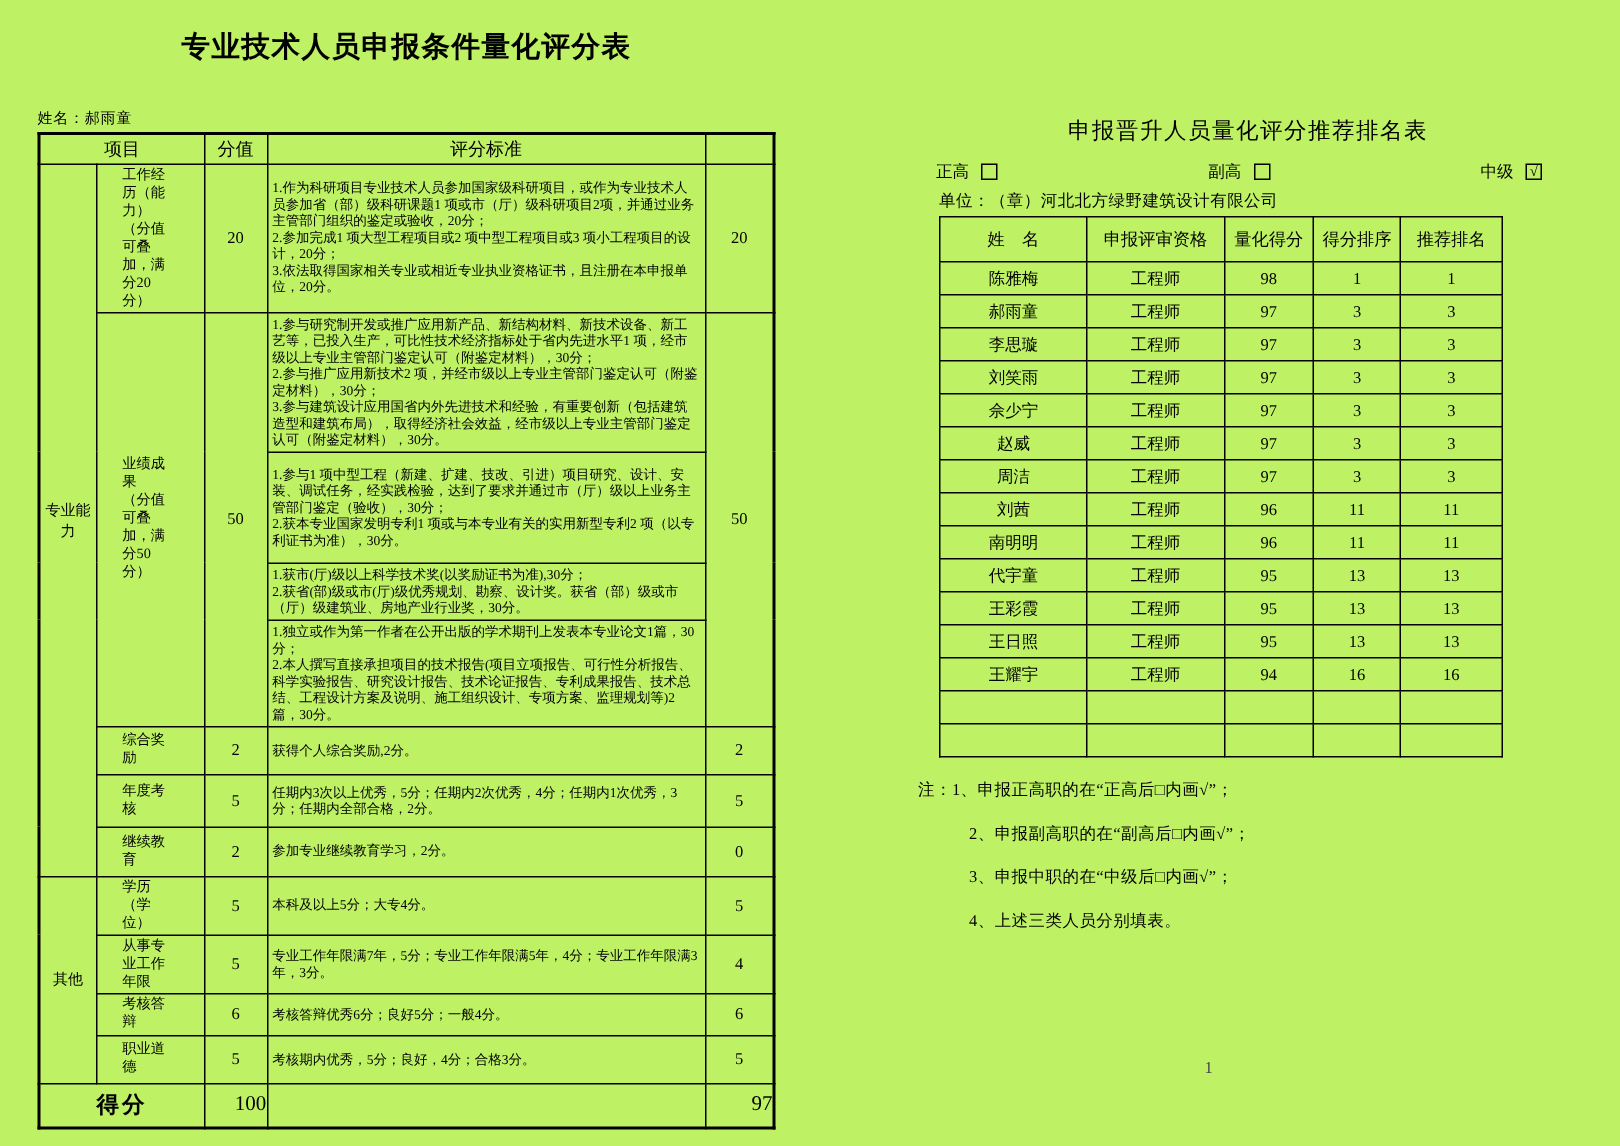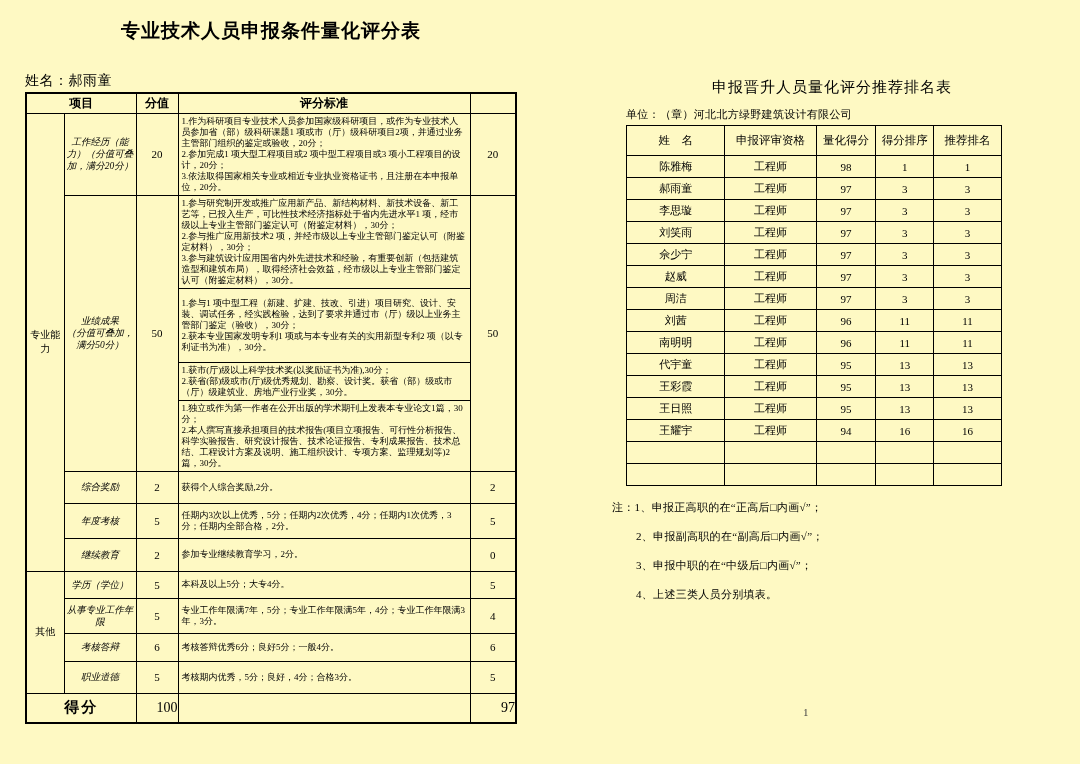--- a/index.html
+++ b/index.html
@@ -1,31 +1,31 @@
 <!DOCTYPE html>
 <html><head>
 <meta charset="utf-8">
 <style>
   * { margin:0; padding:0; box-sizing:border-box; }
   html,body { width:1080px; height:764px; background:#fff; color:#000;
               font-family:"Liberation Serif","DejaVu Serif",serif; }
-  .page { position:relative; width:1080px; height:764px; background:#fef9c3; overflow:hidden; }
+  .page { position:relative; width:1080px; height:764px; background:#bef264; overflow:hidden; }
 
   
   .left-panel { position:absolute; left:25px; top:18px; width:492px; }
   .lt-title { text-align:center; font-family:"Liberation Sans","DejaVu Sans",sans-serif;
               font-weight:bold; font-size:19px; letter-spacing:1px; margin-bottom:12px; }
-  .name-line { font-size:14px; margin-bottom:2px; letter-spacing:.5px;margin-top:28px; }
+  .name-line { font-size:10px; margin-bottom:2px; letter-spacing:.5px;margin-top:28px; }
   table { border-collapse:collapse; }
   .lt { width:490px; border:2px solid #000; table-layout:fixed; }
   .lt td { border:1px solid #000; vertical-align:middle; overflow:hidden; }
-  .lt .hd { font-weight:bold; font-size:12px; text-align:center; height:20px;margin-left:22px; }
+  .lt .hd { font-weight:normal; font-size:12px; text-align:center; height:20px;margin-left:22px; }
   .lt .grp { font-size:10px; text-align:center; word-break:break-all; padding:1px; }
-  .lt .itm { font-size:9.5px; text-align:center; word-break:break-all;
-             white-space:pre-line; padding:1px 2px; line-height:12px;font-style:italic; }
+  .lt .itm { font-size:9.5px; word-break:break-all;
+             white-space:pre-line; padding:1px 17px; line-height:12px; }
   .lt .pts { font-size:11px; text-align:center; }
   .lt .cri { font-size:9px; line-height:11px; text-align:left; padding:2px 3px;
              word-break:break-all; white-space:pre-line; }
   .lt .sc  { font-size:11px; text-align:center; }
   .lt .tot { font-weight:bold; font-size:15px; text-align:center; letter-spacing:2px; }
   .lt .totv{ font-weight:normal; font-size:14px; text-align:right; }
   .r82{height:82px}.r86{height:86px}.r74{height:74px}.r38{height:38px}.r70{height:70px}
   .r32{height:32px}.r35{height:35px}.r33{height:33px}.r28{height:28px}.r27{height:27px}
   .r30{height:30px}
 
@@ -38,21 +38,21 @@
   .level { display:flex; align-items:center; gap:8px; }
   .cbox { display:inline-block; width:11px; height:11px; border:1px solid #000;
           font-size:10px; line-height:10px; text-align:center; }
   .unit-line { font-size:11px; margin:0 0 3px 14px; letter-spacing:.3px; }
   .rk { margin-left:14px; width:376px; border:1px solid #000; table-layout:fixed;padding-left:40px; }
   .rk td { border:1px solid #000; text-align:center; font-size:11px; height:22px;
            overflow:hidden; }
   .rk .rhd td { height:30px; font-size:11.5px; }
   .notes { margin-top:14px; font-size:11px; }
   .note-line { margin-bottom:10px; letter-spacing:.3px; }
-  .note-line.indent { margin-left:24px; margin-top:14px; }
+  .note-line.indent { margin-left:34px; margin-top:14px; }
   .page-num { position:absolute; left:803px; top:706px; font-size:11px; color:#444; }
 </style>
 </head>
 <body>
 
 <div class="page">
 
   <div class="left-panel">
     <div class="lt-title">专业技术人员申报条件量化评分表</div>
     <div class="name-line">姓名：郝雨童</div>
@@ -151,20 +151,34 @@
         <td class="cri"></td>
         <td class="totv">97</td>
       </tr>
       </tbody>
     </table>
   </div>
 
   <div class="right-panel">
     <div class="rt-title">申报晋升人员量化评分推荐排名表</div>
 
+    <div class="levels">
+      <span class="level">
+        <span>正高</span>
+        <span class="cbox"></span>
+      </span>
+      <span class="level">
+        <span>副高</span>
+        <span class="cbox"></span>
+      </span>
+      <span class="level">
+        <span>中级</span>
+        <span class="cbox">√</span>
+      </span>
+    </div>
 
     <div class="unit-line">单位：（章）河北北方绿野建筑设计有限公司</div>
 
     <table class="rk">
       <colgroup>
           <col style="width:97px">
           <col style="width:90px">
           <col style="width:59px">
           <col style="width:57px">
           <col style="width:67px">

